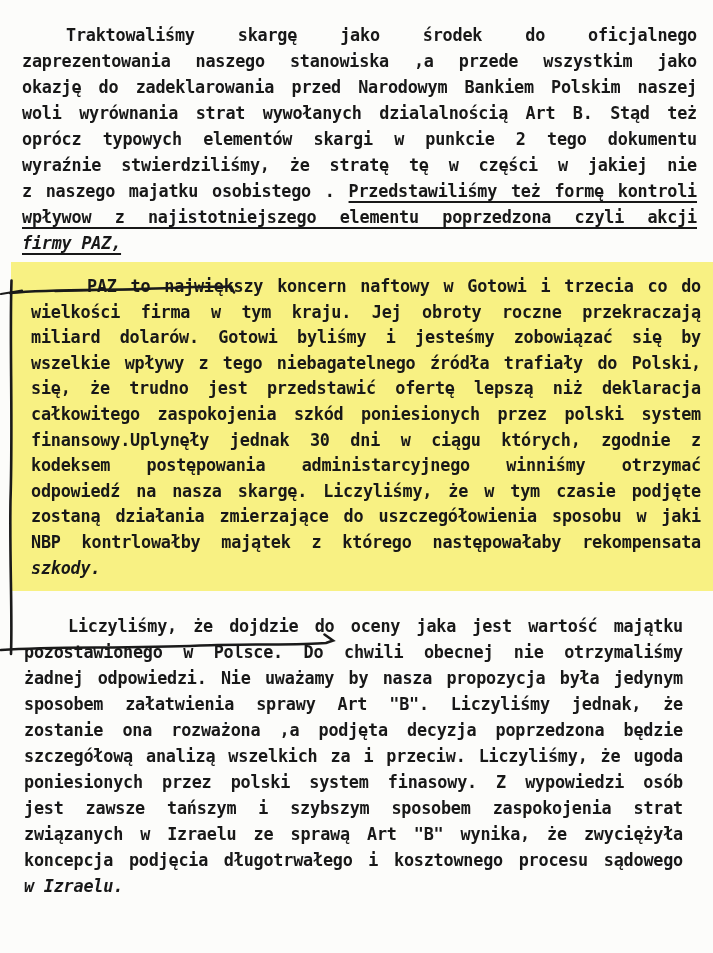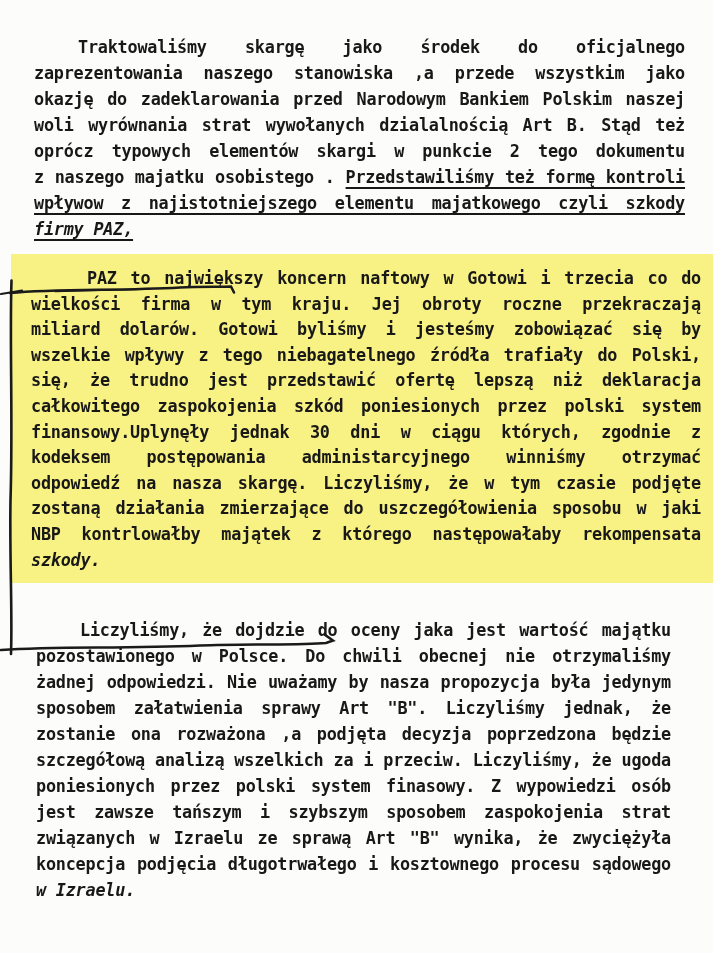--- a/index.html
+++ b/index.html
@@ -12,21 +12,21 @@
   .page{
     position:relative;
     width:713px;height:953px;
     background:var(--page_bg);
     overflow:hidden;
     font-family:"DejaVu Sans Mono","Liberation Mono",monospace;
     font-weight:700;
     font-size:16.8px;
     color:var(--ink);
   }
-  .para{margin:12px;}
+  .para{margin:0;}
   .ln{
     text-align:justify;
     text-align-last:justify;
     white-space:normal;
     line-height:26px;
     letter-spacing:-0.2px;
   }
   .ln.last{text-align-last:left;font-style:italic;}
   .indent1{text-indent:44px;}
   .indent2{text-indent:56px;}
@@ -53,22 +53,23 @@
 <body>
 
 <div class="page">
 
   <div class="para p1">
     <div class="ln indent1">Traktowaliśmy skargę jako środek do oficjalnego</div>
     <div class="ln">zaprezentowania naszego stanowiska ,a przede wszystkim jako</div>
     <div class="ln">okazję do zadeklarowania przed Narodowym Bankiem Polskim naszej</div>
     <div class="ln">woli wyrównania strat wywołanych dzialalnością Art B. Stąd też</div>
     <div class="ln">oprócz typowych elementów skargi w punkcie 2 tego dokumentu</div>
+    <div class="ln">wyraźnie stwierdziliśmy, że stratę tę w części w jakiej nie</div>
     <div class="ln"><span>z naszego majatku osobistego . </span><span class="u">Przedstawiliśmy też formę kontroli</span></div>
-    <div class="ln u">wpływow z najistotniejszego elementu majatkowego czyli szkody</div>
+    <div class="ln u">wpływow z najistotniejszego elementu poprzedzona czyli akcji</div>
     <div class="ln last u">firmy PAZ,</div>
   </div>
 
   <div class="para p2">
     <div class="ln indent2">PAZ to największy koncern naftowy w Gotowi i trzecia co do</div>
     <div class="ln">wielkości firma w tym kraju. Jej obroty roczne przekraczają</div>
     <div class="ln">miliard dolarów. Gotowi byliśmy i jesteśmy zobowiązać się by</div>
     <div class="ln">wszelkie wpływy z tego niebagatelnego źródła trafiały do Polski,</div>
     <div class="ln">się, że trudno jest przedstawić ofertę lepszą niż deklaracja</div>
     <div class="ln">całkowitego zaspokojenia szkód poniesionych przez polski system</div>

